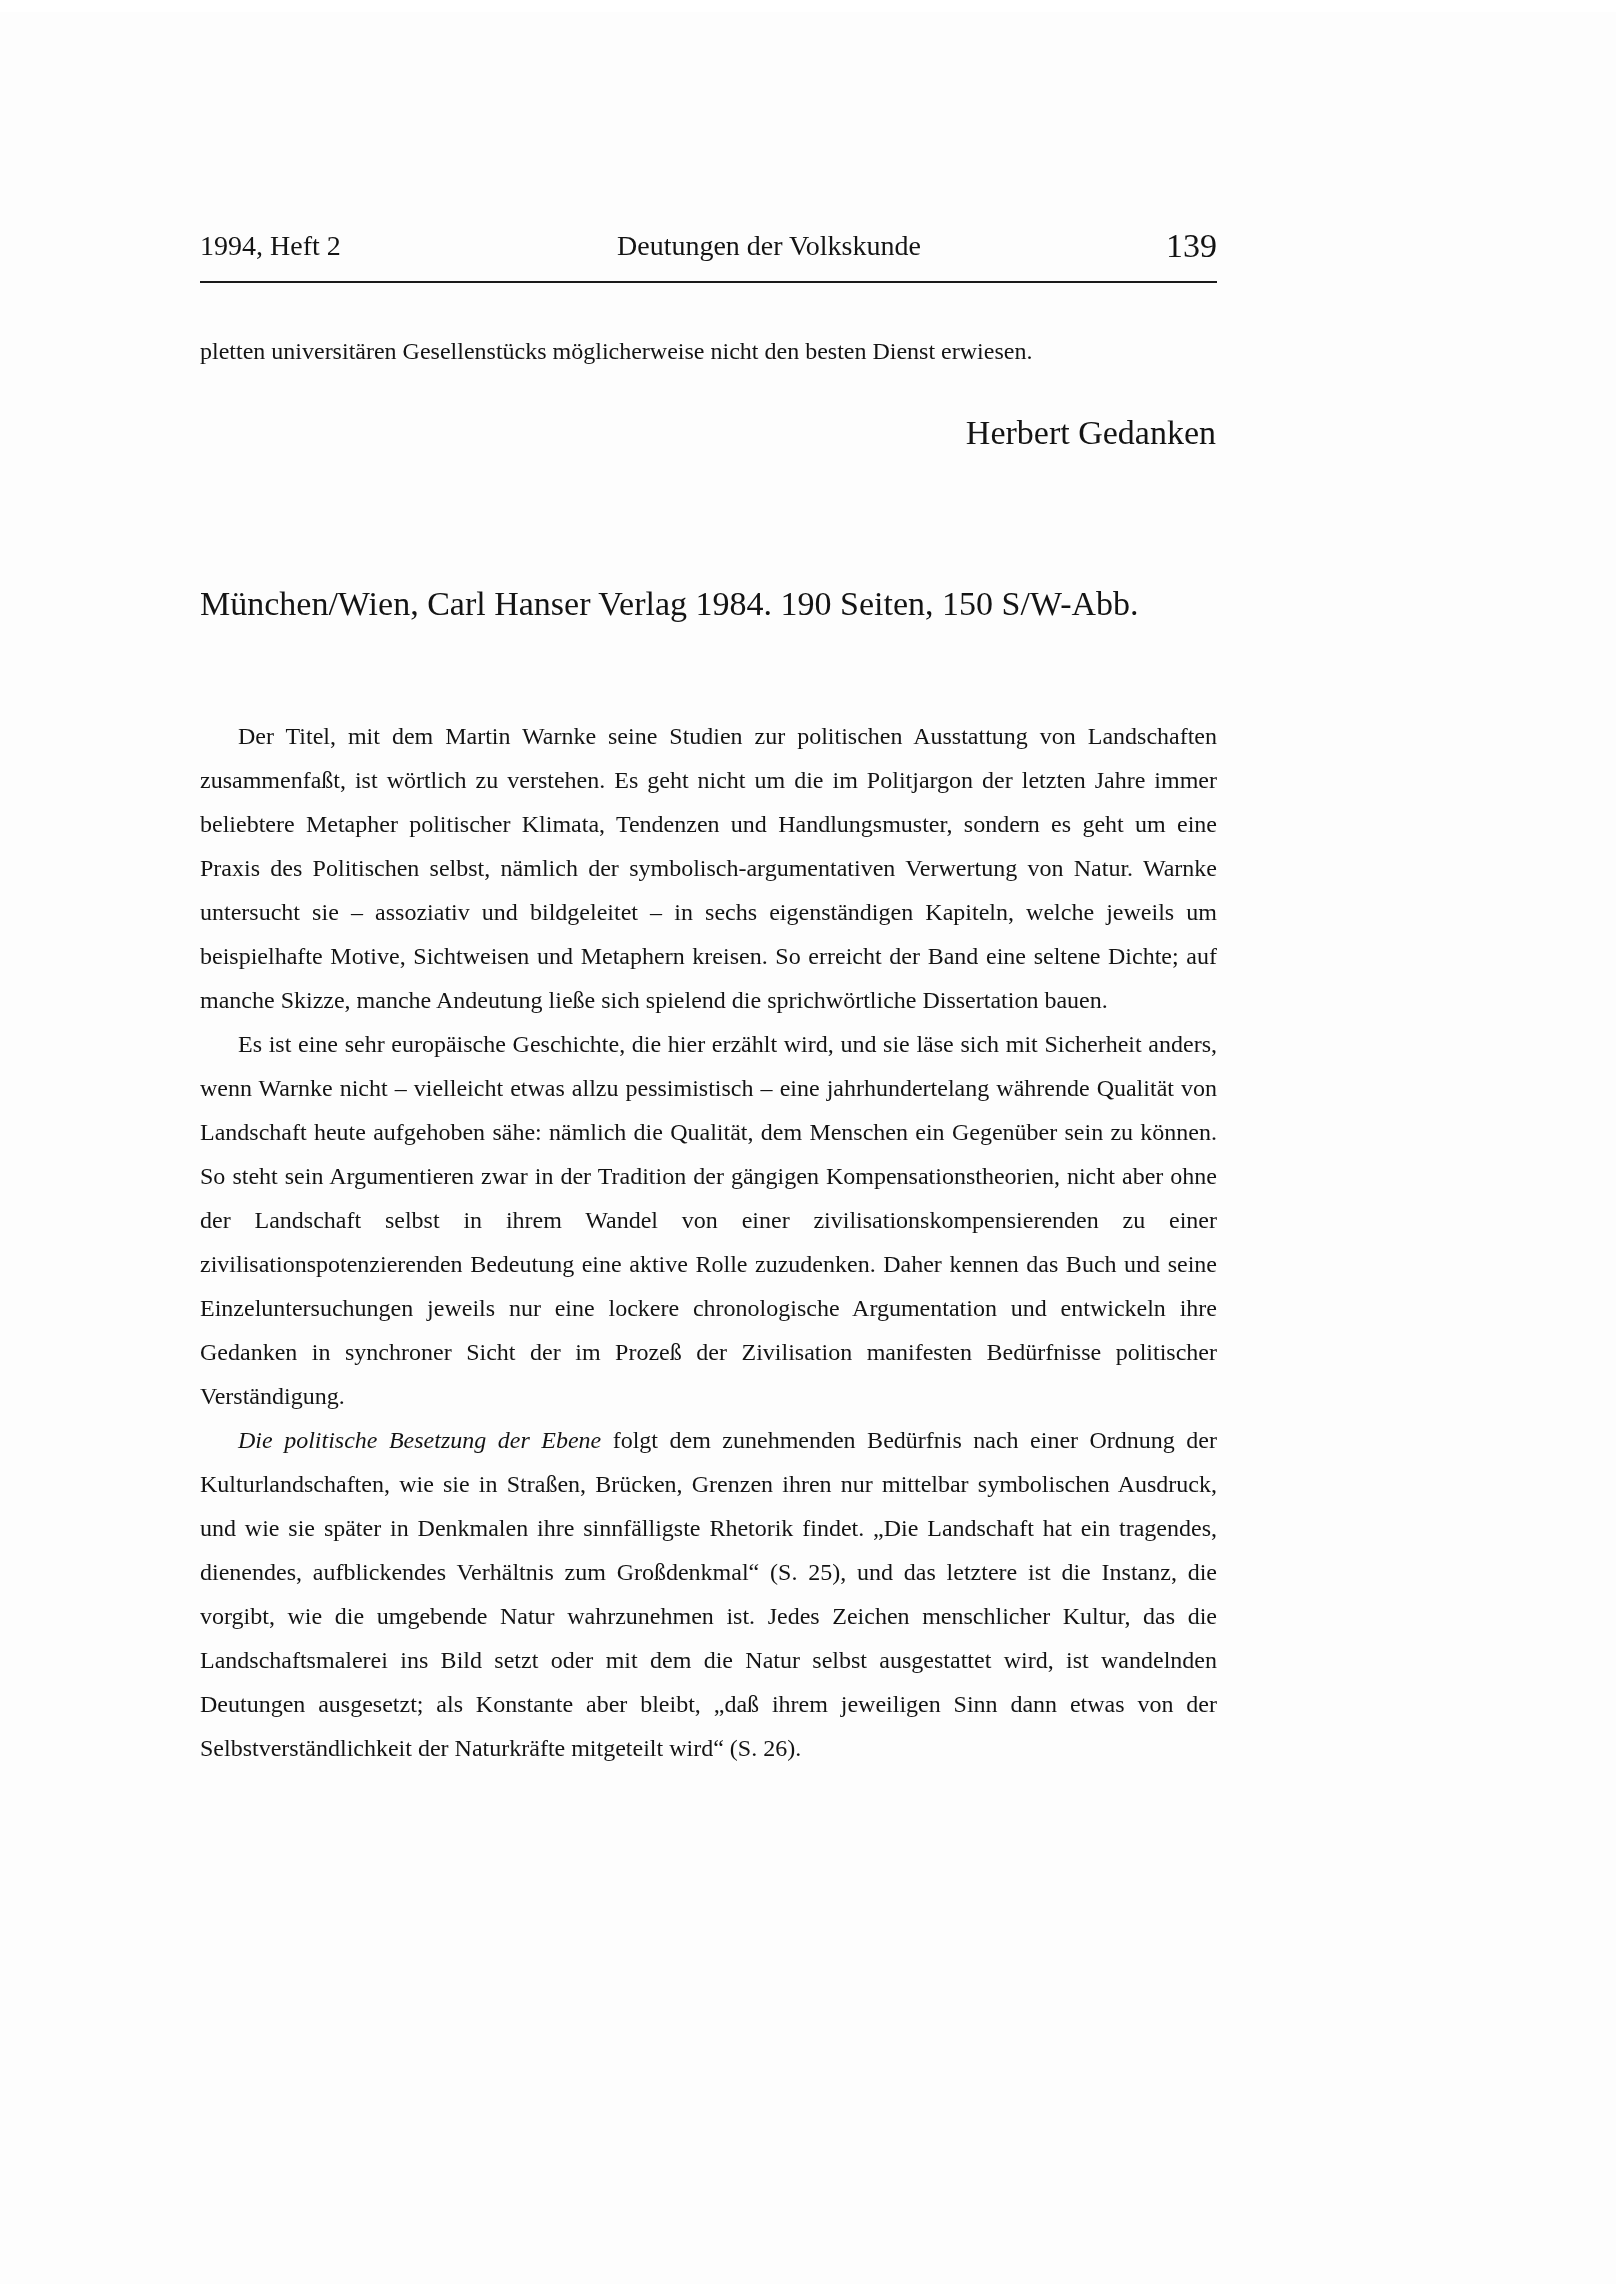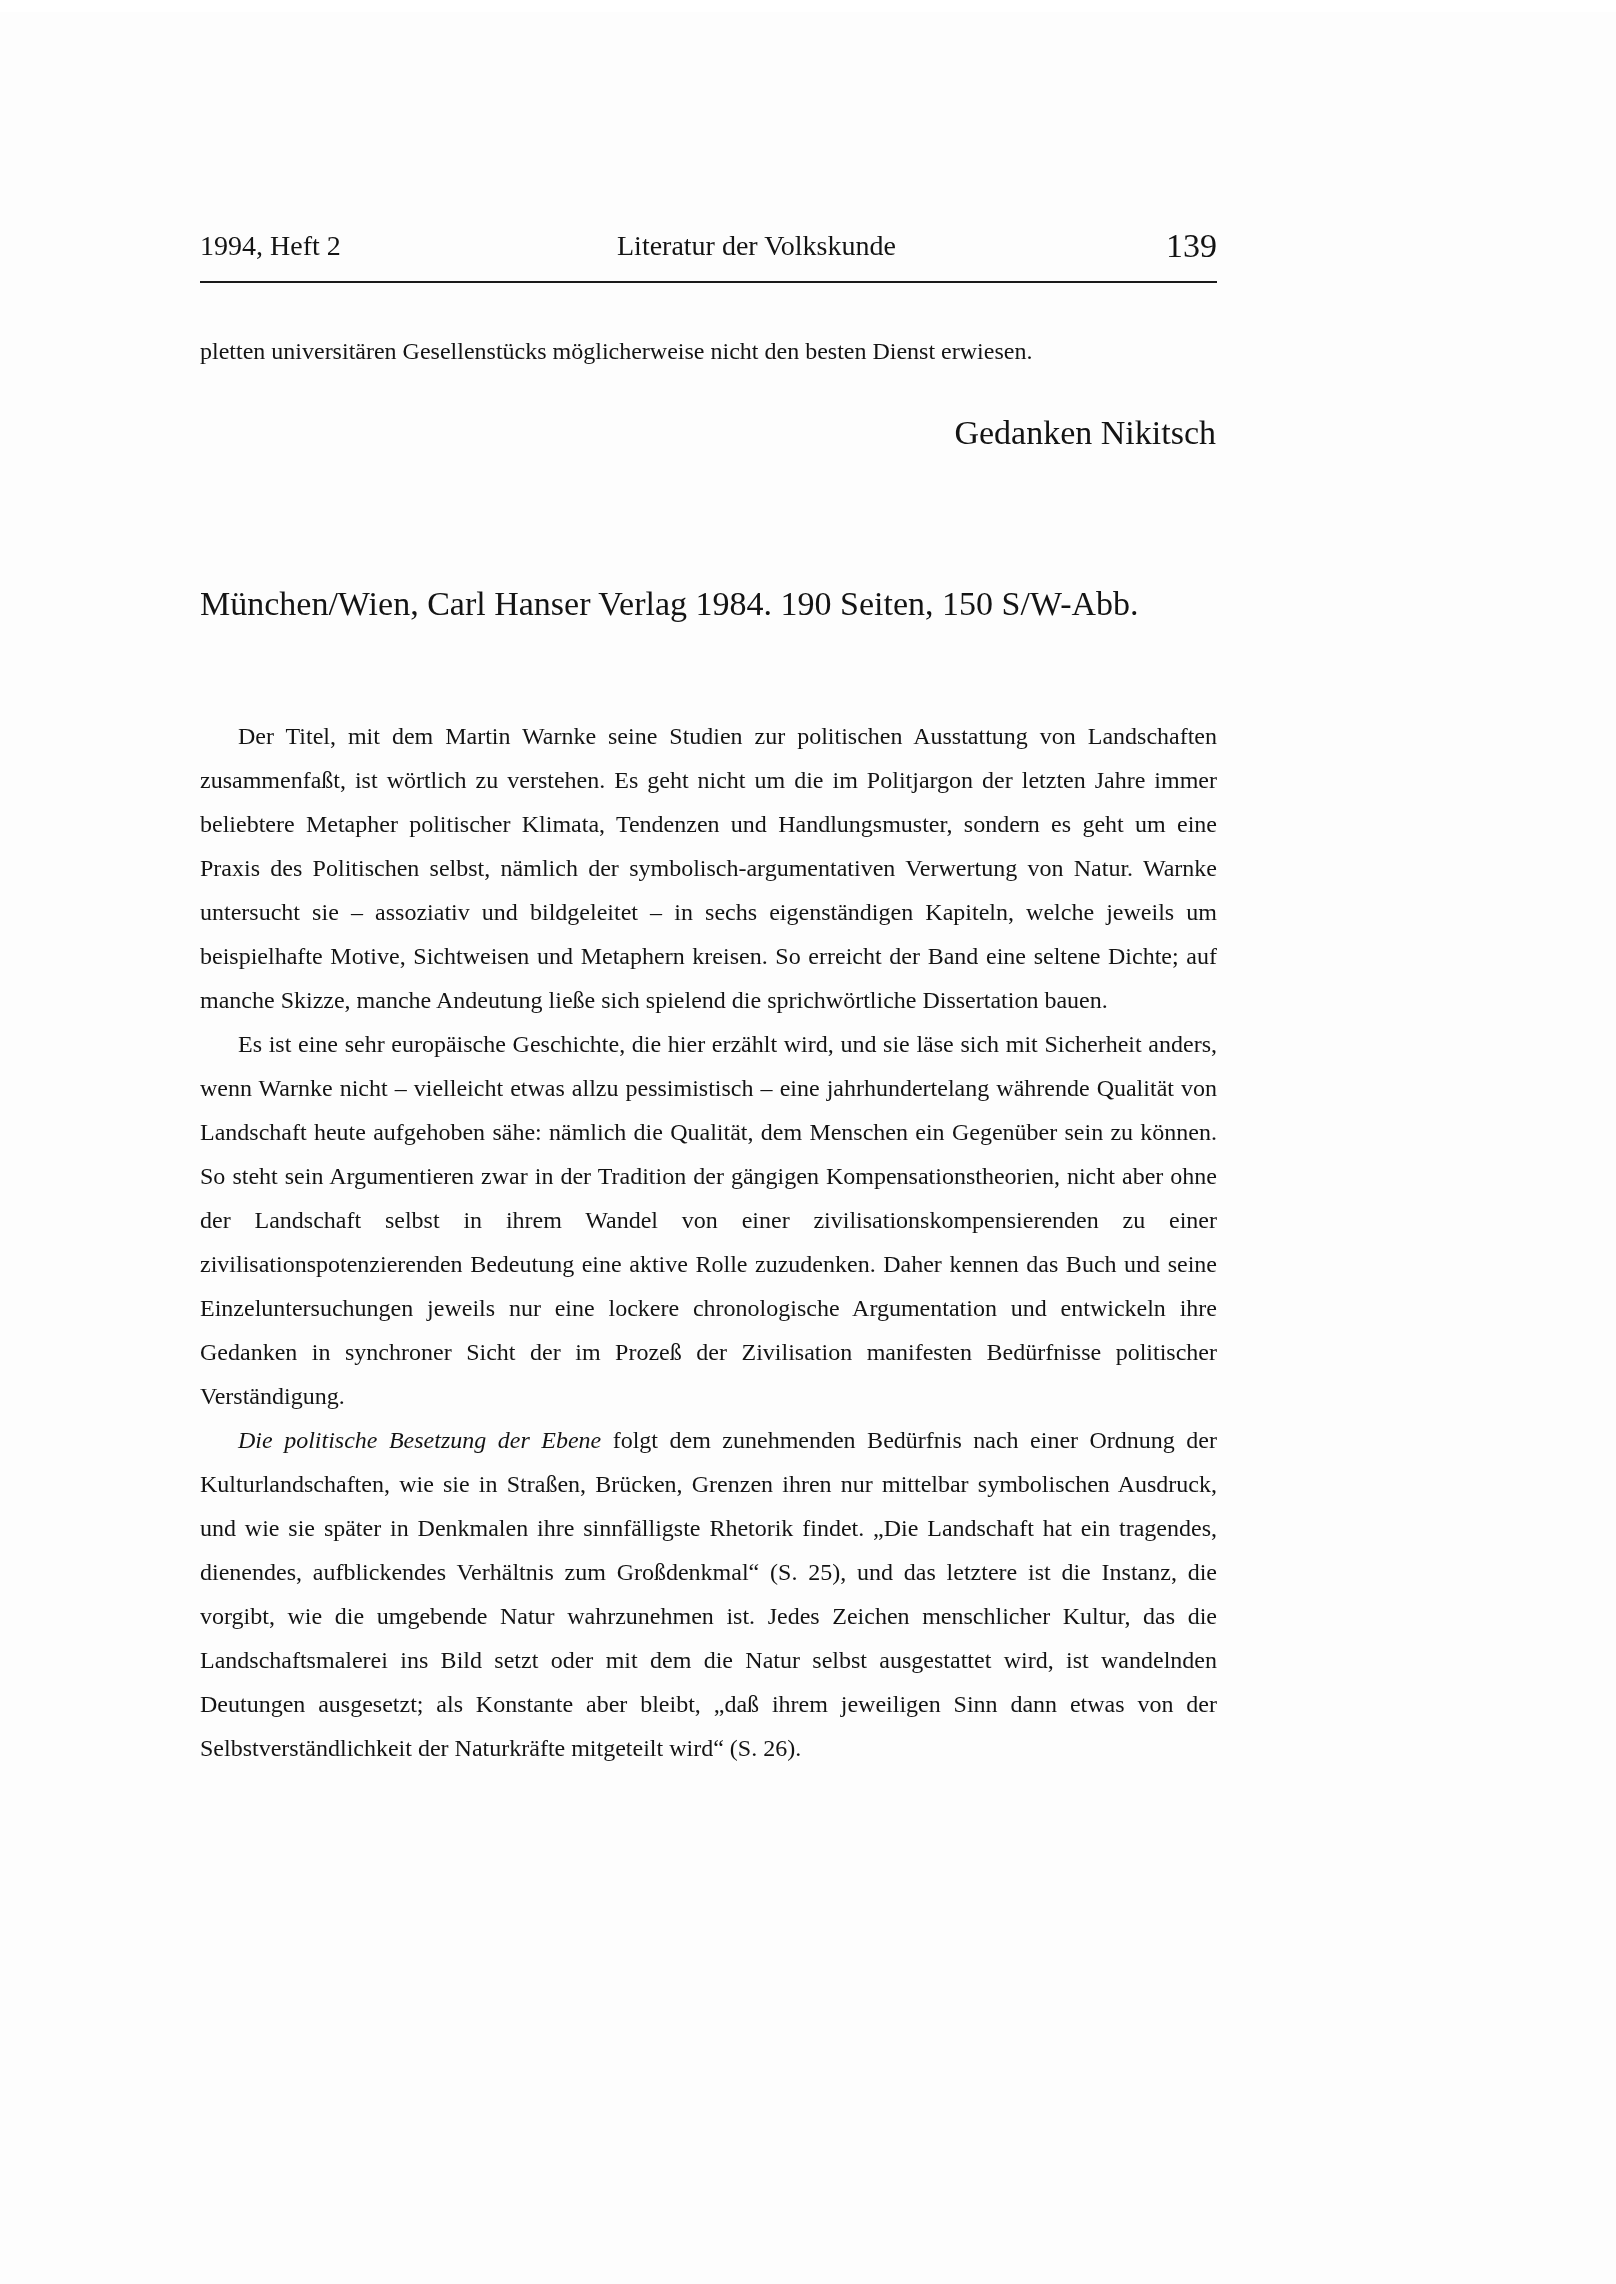--- a/index.html
+++ b/index.html
@@ -22,29 +22,29 @@
   .last-line { text-align-last: left; }
   i { font-style: italic; }
 </style>
 </head>
 <body>
 
 <div class="page">
 
   <div class="running-head serif">
     <span class="rh-left">1994, Heft 2</span>
-    <span class="rh-center">Literatur der Volkskunde</span>
+    <span class="rh-center">Deutungen der Volkskunde</span>
     <span class="rh-right">139</span>
   </div>
 
   <div class="rule"></div>
 
   <div class="text block1 serif last-line">pletten universitären Gesellenstücks möglicherweise nicht den besten Dienst erwiesen.</div>
 
-  <div class="signature serif">Gedanken Nikitsch</div>
+  <div class="signature serif">Herbert Gedanken</div>
 
   <div class="citation serif">
     <span class="l2">München/Wien, Carl Hanser Verlag 1984. 190 Seiten, 150 S/W-Abb.</span>
   </div>
 
   <div class="text body serif">
     <p class="para last-line"><i></i><span>Der Titel, mit dem Martin Warnke seine Studien zur politischen Ausstattung von Landschaften zusammenfaßt, ist wörtlich zu verstehen. Es geht nicht um die im Politjargon der letzten Jahre immer beliebtere Metapher politischer Klimata, Tendenzen und Handlungsmuster, sondern es geht um eine Praxis des Politischen selbst, nämlich der symbolisch-argumentativen Verwertung von Natur. Warnke untersucht sie – assoziativ und bildgeleitet – in sechs eigenständigen Kapiteln, welche jeweils um beispielhafte Motive, Sichtweisen und Metaphern kreisen. So erreicht der Band eine seltene Dichte; auf manche Skizze, manche Andeutung ließe sich spielend die sprichwörtliche Dissertation bauen.</span></p>
     <p class="para last-line"><i></i><span>Es ist eine sehr europäische Geschichte, die hier erzählt wird, und sie läse sich mit Sicherheit anders, wenn Warnke nicht – vielleicht etwas allzu pessimistisch – eine jahrhundertelang währende Qualität von Landschaft heute aufgehoben sähe: nämlich die Qualität, dem Menschen ein Gegenüber sein zu können. So steht sein Argumentieren zwar in der Tradition der gängigen Kompensationstheorien, nicht aber ohne der Landschaft selbst in ihrem Wandel von einer zivilisationskompensierenden zu einer zivilisationspotenzierenden Bedeutung eine aktive Rolle zuzudenken. Daher kennen das Buch und seine Einzeluntersuchungen jeweils nur eine lockere chronologische Argumentation und entwickeln ihre Gedanken in synchroner Sicht der im Prozeß der Zivilisation manifesten Bedürfnisse politischer Verständigung.</span></p>
     <p class="para last-line"><i>Die politische Besetzung der Ebene</i><span> folgt dem zunehmenden Bedürfnis nach einer Ordnung der Kulturlandschaften, wie sie in Straßen, Brücken, Grenzen ihren nur mittelbar symbolischen Ausdruck, und wie sie später in Denkmalen ihre sinnfälligste Rhetorik findet. „Die Landschaft hat ein tragendes, dienendes, aufblickendes Verhältnis zum Großdenkmal“ (S. 25), und das letztere ist die Instanz, die vorgibt, wie die umgebende Natur wahrzunehmen ist. Jedes Zeichen menschlicher Kultur, das die Landschaftsmalerei ins Bild setzt oder mit dem die Natur selbst ausgestattet wird, ist wandelnden Deutungen ausgesetzt; als Konstante aber bleibt, „daß ihrem jeweiligen Sinn dann etwas von der Selbstverständlichkeit der Naturkräfte mitgeteilt wird“ (S. 26).</span></p>
   </div>

